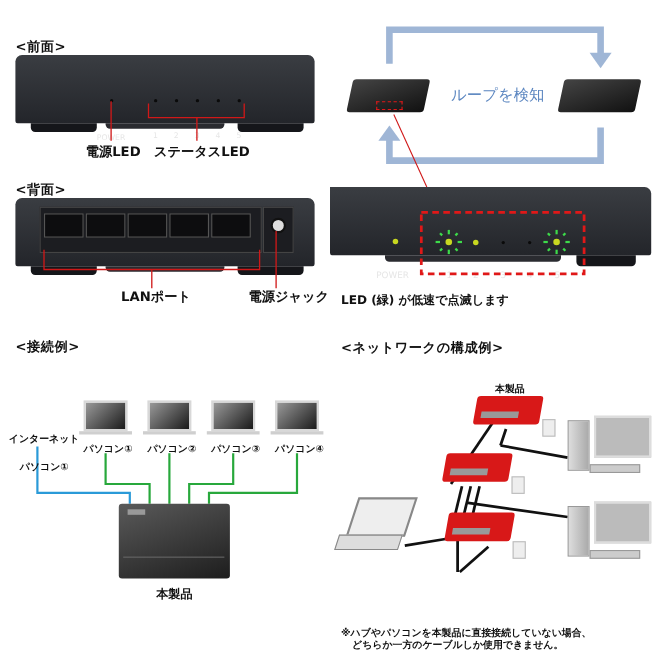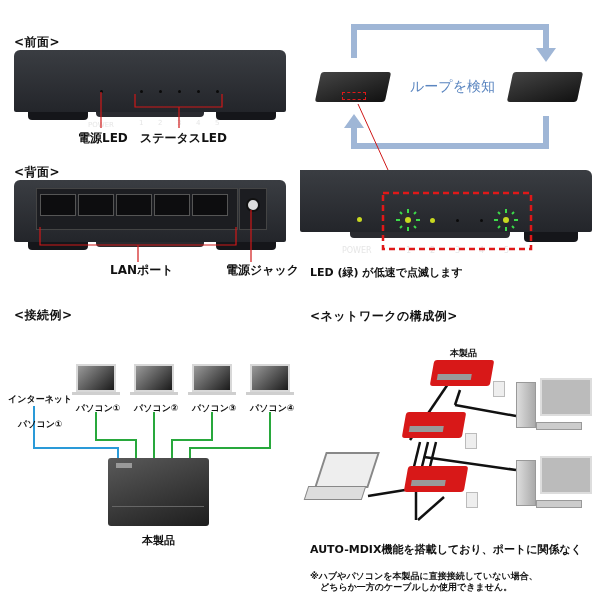--- a/index.html
+++ b/index.html
@@ -206,18 +206,17 @@
 <div class="abs" style="left:516px;top:456px;width:78px;height:58px;">
   <div class="abs" style="left:0;top:4px;width:18px;height:44px;background:linear-gradient(90deg,#ddd,#aaa);border:1px solid #999;"></div>
   <div class="abs" style="left:24px;top:0;width:48px;height:34px;background:#bbb;border:2px solid #ddd;"></div>
   <div class="abs" style="left:20px;top:44px;width:44px;height:6px;background:#ccc;border:1px solid #999;"></div>
 </div>
 <div class="abs" style="left:306px;top:452px;width:66px;height:48px;">
   <div class="abs" style="left:14px;top:0;width:50px;height:32px;background:#eee;border:2px solid #888;transform:skewX(-18deg);"></div>
   <div class="abs" style="left:0;top:34px;width:56px;height:12px;background:#ddd;border:1px solid #888;transform:skewX(-18deg);"></div>
 </div>
 <div class="abs caption" style="left:310px;top:543px;font-size:11px;line-height:13px;">
-  <div>AUTO-MDIX機能を搭載しており、ポートに関係なく</div>
 </div>
 <div class="abs note" style="left:310px;top:571px;">
   <div>※ハブやパソコンを本製品に直接接続していない場合、</div>
   <div style="padding-left:10px;">どちらか一方のケーブルしか使用できません。</div>
 </div>
 
 </body></html>

